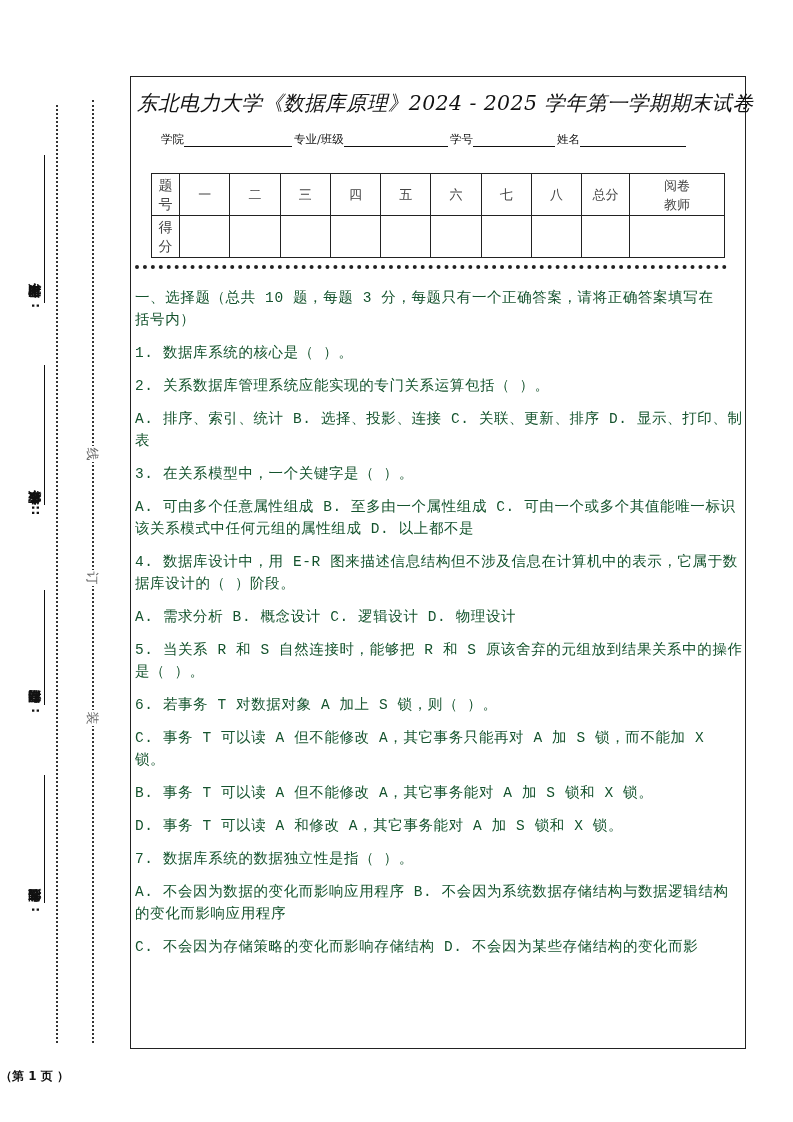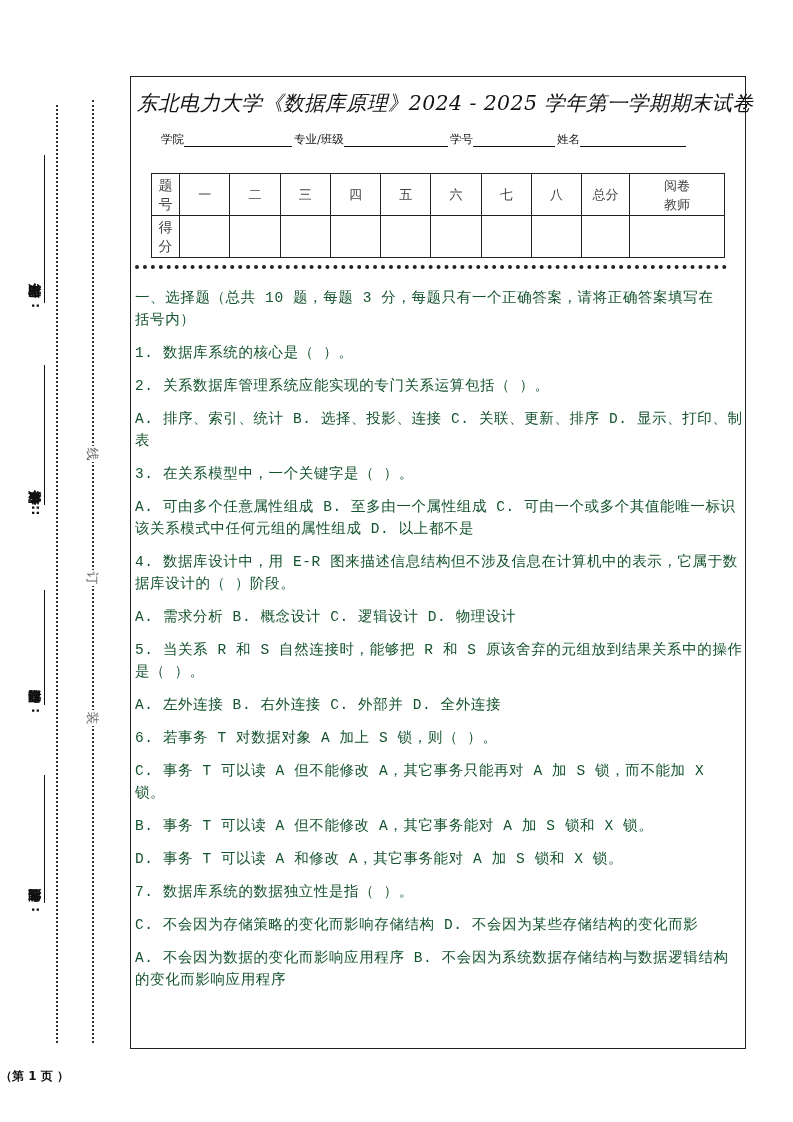--- a/index.html
+++ b/index.html
@@ -102,26 +102,25 @@
     <p>2. 关系数据库管理系统应能实现的专门关系运算包括（   ）。</p>
     <p>A. 排序、索引、统计  B. 选择、投影、连接  C. 关联、更新、排序  D. 显示、打印、制表</p>
 
     <p>3. 在关系模型中，一个关键字是（   ）。</p>
     <p>A. 可由多个任意属性组成  B. 至多由一个属性组成  C. 可由一个或多个其值能唯一标识该关系模式中任何元组的属性组成  D. 以上都不是</p>
 
     <p>4. 数据库设计中，用 E-R 图来描述信息结构但不涉及信息在计算机中的表示，它属于数据库设计的（   ）阶段。</p>
     <p>A. 需求分析  B. 概念设计  C. 逻辑设计  D. 物理设计</p>
 
     <p>5. 当关系 R 和 S 自然连接时，能够把 R 和 S 原该舍弃的元组放到结果关系中的操作是（   ）。</p>
-    <p>A. 左外连接  B. 右外连接  C. 外部并  D. 全外连接</p>
 
     <p>6. 若事务 T 对数据对象 A 加上 S 锁，则（   ）。</p>
     <p>C. 事务 T 可以读 A 但不能修改 A，其它事务只能再对 A 加 S 锁，而不能加 X 锁。</p>
     <p>B. 事务 T 可以读 A 但不能修改 A，其它事务能对 A 加 S 锁和 X 锁。</p>
     <p>D. 事务 T 可以读 A 和修改 A，其它事务能对 A 加 S 锁和 X 锁。</p>
 
     <p>7. 数据库系统的数据独立性是指（   ）。</p>
+    <p>A. 不会因为数据的变化而影响应用程序  B. 不会因为系统数据存储结构与数据逻辑结构的变化而影响应用程序</p>
     <p>C. 不会因为存储策略的变化而影响存储结构  D. 不会因为某些存储结构的变化而影</p>
-    <p>A. 不会因为数据的变化而影响应用程序  B. 不会因为系统数据存储结构与数据逻辑结构的变化而影响应用程序</p>
   </div>
 </div>
 
 <div class="footer">（第 1 页 ）</div>
 
 </body></html>

